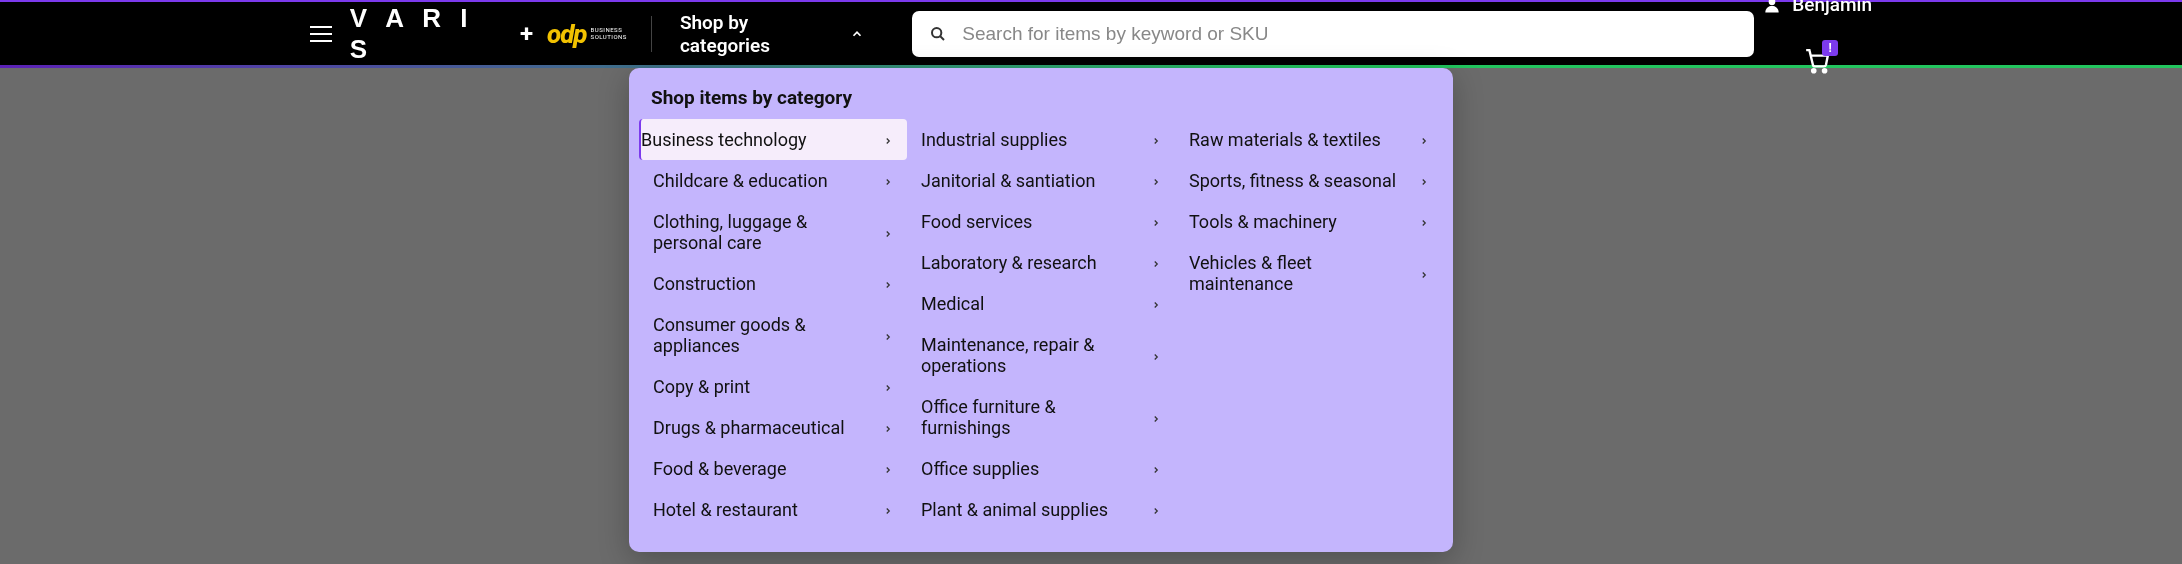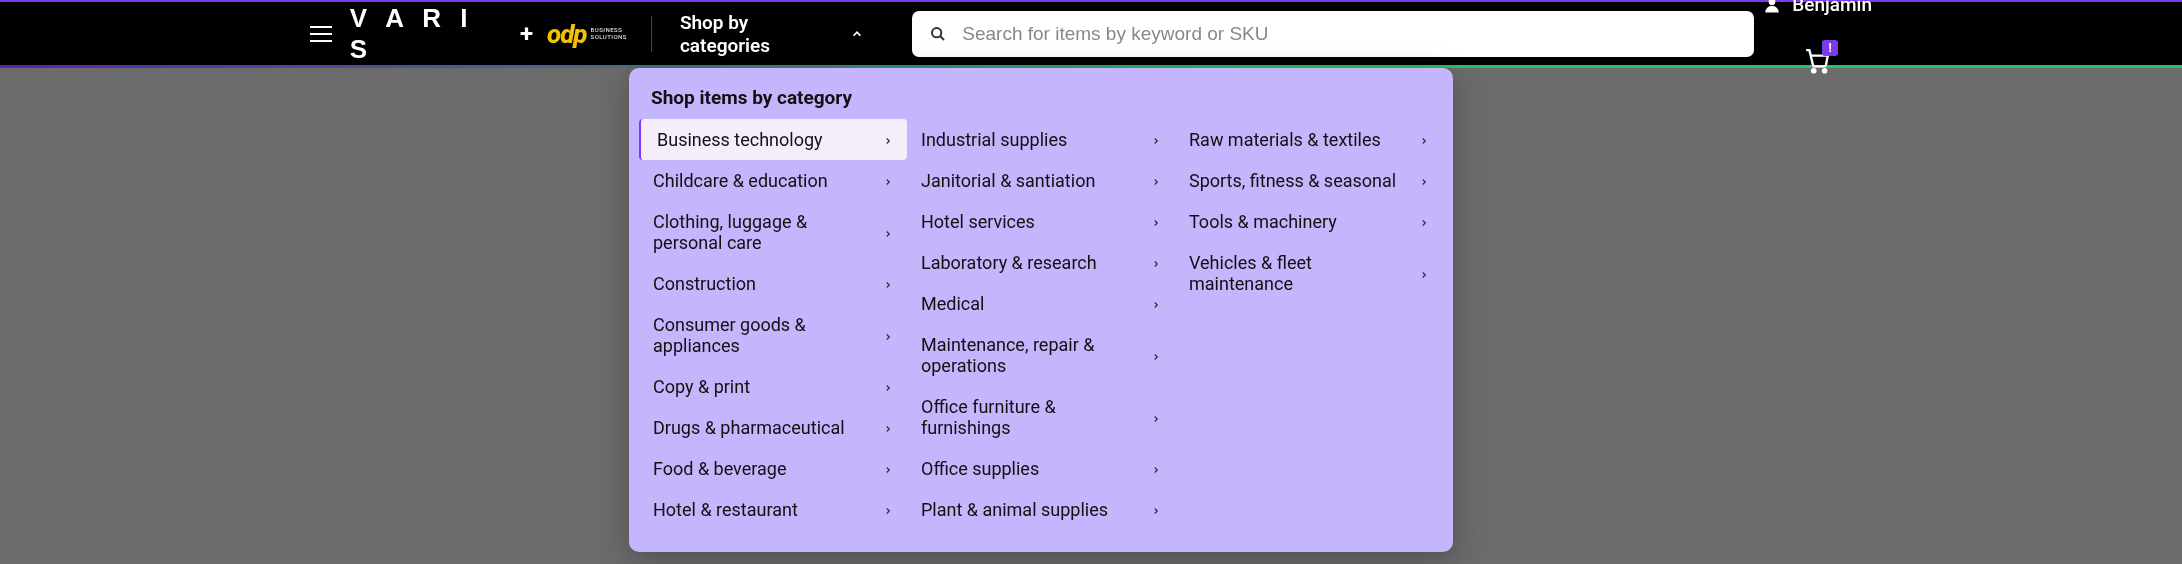--- a/index.html
+++ b/index.html
@@ -196,21 +196,21 @@
     justify-content:space-between;
     padding: 10px 14px;
     font-size: 18px;
     color:#111;
     cursor:pointer;
     border-radius:4px;
   }
   .mega-item.active {
     background: #f6edfb;
     border-left: 2px solid #7c3aed;
-    padding-left: 16px;
+    padding-left: 0;
   }
   .mega-item .chev {
     color:#555;
     flex-shrink:0;
     margin-left:8px;
   }
   .icon-svg { display:block; }
 </style>
 </head>
 <body>
@@ -354,21 +354,21 @@
               <polyline points="9 6 15 12 9 18"></polyline>
             </svg></span>
       </div>
       <div class="mega-item">
         <span>Janitorial &amp; santiation</span>
         <span class="chev"><svg width="10" height="10" viewBox="0 0 24 24" fill="none" stroke="#333" stroke-width="3">
               <polyline points="9 6 15 12 9 18"></polyline>
             </svg></span>
       </div>
       <div class="mega-item">
-        <span>Hotel services</span>
+        <span>Food services</span>
         <span class="chev"><svg width="10" height="10" viewBox="0 0 24 24" fill="none" stroke="#333" stroke-width="3">
               <polyline points="9 6 15 12 9 18"></polyline>
             </svg></span>
       </div>
       <div class="mega-item">
         <span>Laboratory &amp; research</span>
         <span class="chev"><svg width="10" height="10" viewBox="0 0 24 24" fill="none" stroke="#333" stroke-width="3">
               <polyline points="9 6 15 12 9 18"></polyline>
             </svg></span>
       </div>

